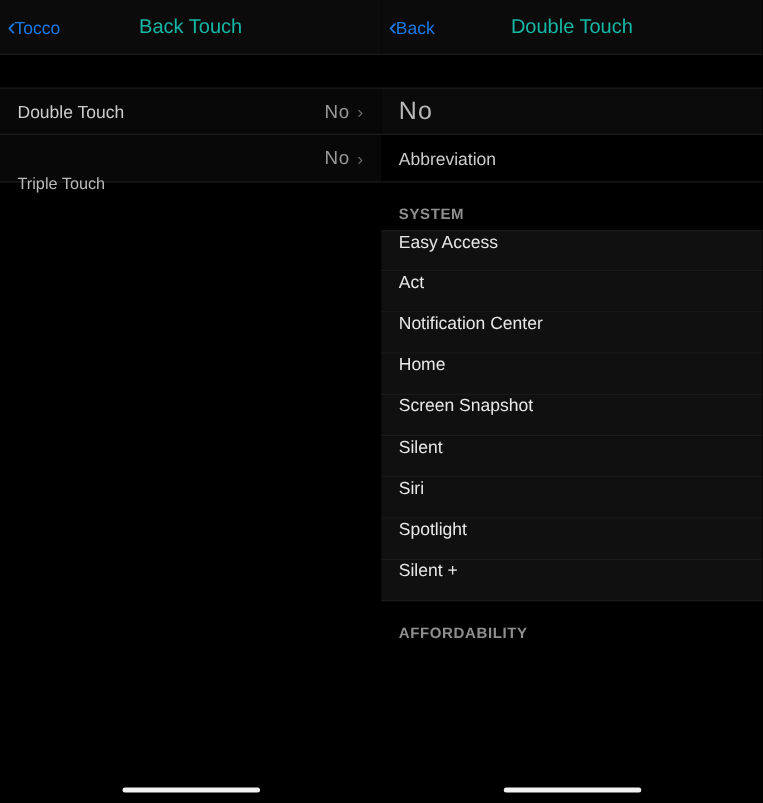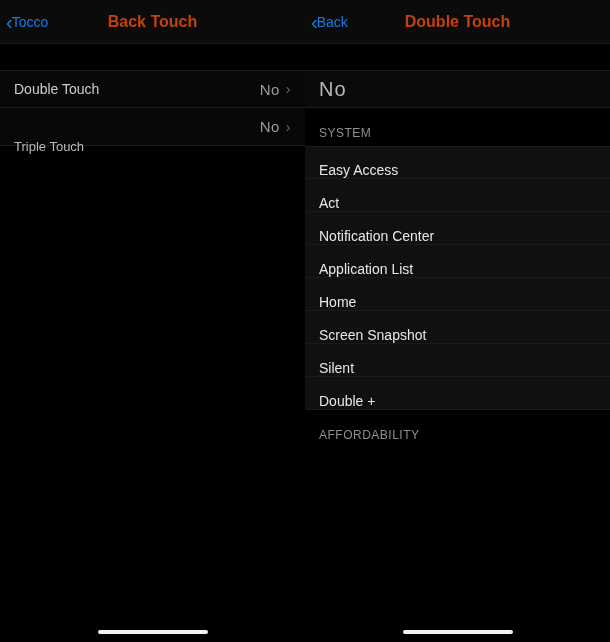--- a/index.html
+++ b/index.html
@@ -41,23 +41,23 @@
   }
   .back-chevron {
     font-size: 20px;
     line-height: 1;
     margin-right: -1px;
     font-weight: 300;
   }
   .nav-title {
     width: 100%;
     text-align: center;
-    color: #c2410c;
+    color: #14b8a6;
     font-size: 16px;
-    font-weight: 700;
+    font-weight: 400;
   }
 
   .list {
     background: #080808;
   }
   .row {
     display: flex;
     align-items: center;
     justify-content: space-between;
     padding: 0 14px;
@@ -94,27 +94,28 @@
     border-bottom:1px solid #1c1c1c;
     background:#0a0a0a;
   }
 
   .section-header {
     color: #8f8f8f;
     font-size: 12px;
     letter-spacing: 0.5px;
     padding: 18px 14px 6px 14px;
     text-transform: uppercase;
+    font-weight: bold;
   }
 
   .option-row {
     height: 33px;
     padding: 0 14px;
     display: flex;
-    align-items: flex-end;
+    align-items: flex-start;
     color: #e8e8e8;
     font-size: 14px;
     border-bottom: 1px solid #1a1a1a;
     background: #101010;
   }
   .option-row:first-of-type { border-top: 1px solid #1a1a1a; }
 
   .home-indicator {
     position: absolute;
     bottom: 8px;
@@ -167,47 +168,53 @@
       <div class="back-btn">
         <span class="back-chevron">‹</span>
         <span>Back</span>
       </div>
       <div class="nav-title">Double Touch</div>
     </div>
 
     <div class="big-value">
       <span>No</span>
     </div>
+    <div class="row">
+      <span class="row-label">Abbreviation</span>
+    </div>
 
     <div class="section-header">SYSTEM</div>
 
     <div id="options-list">
         <div class="option-row">
           <span>Easy Access</span>
         </div>
         <div class="option-row">
           <span>Act</span>
         </div>
         <div class="option-row">
           <span>Notification Center</span>
         </div>
         <div class="option-row">
-          <span>Application List</span>
-        </div>
-        <div class="option-row">
           <span>Home</span>
         </div>
         <div class="option-row">
           <span>Screen Snapshot</span>
         </div>
         <div class="option-row">
           <span>Silent</span>
         </div>
         <div class="option-row">
-          <span>Double +</span>
+          <span>Siri</span>
+        </div>
+        <div class="option-row">
+          <span>Spotlight</span>
+        </div>
+        <div class="option-row">
+          <span>Silent +</span>
         </div>
       </div>
 
     <div class="section-header">AFFORDABILITY</div>
 
     <div class="home-indicator"></div>
   </div>
 
 </div>
 

